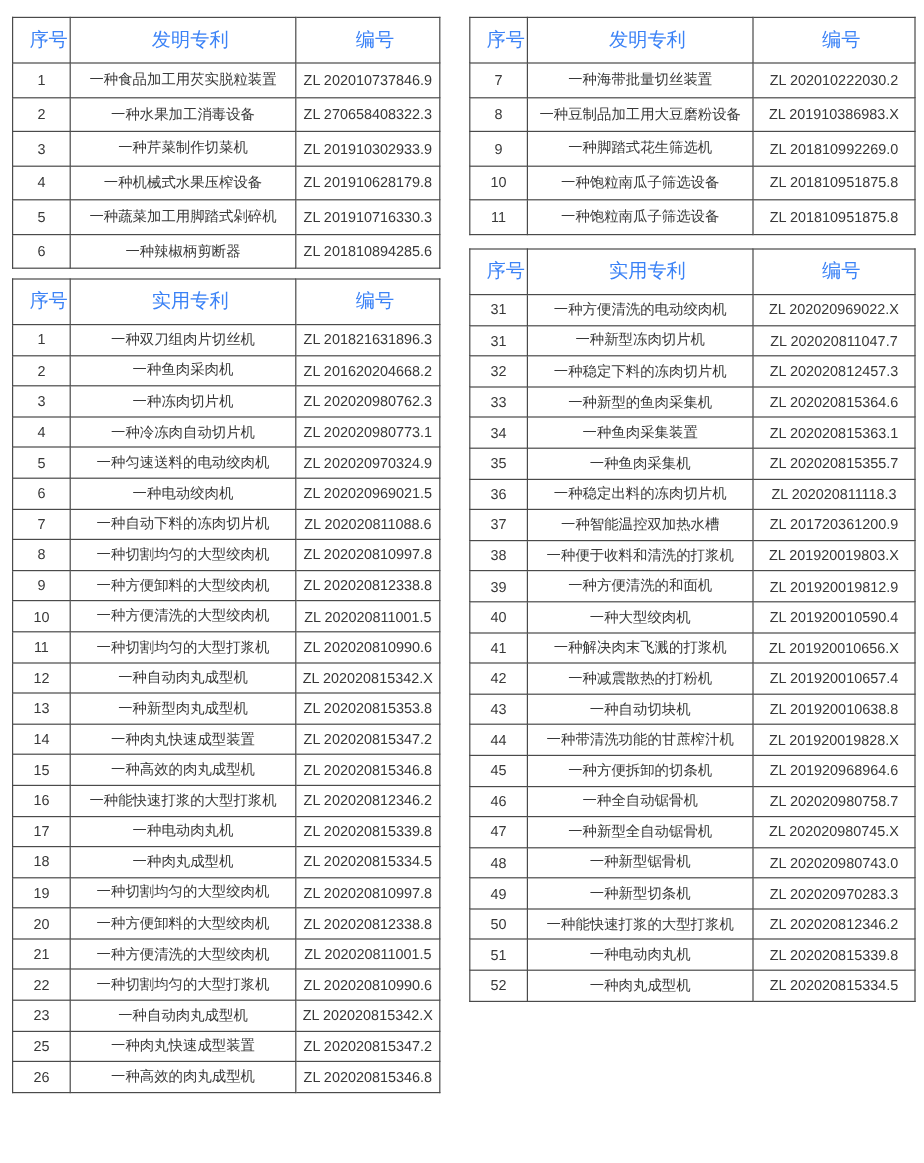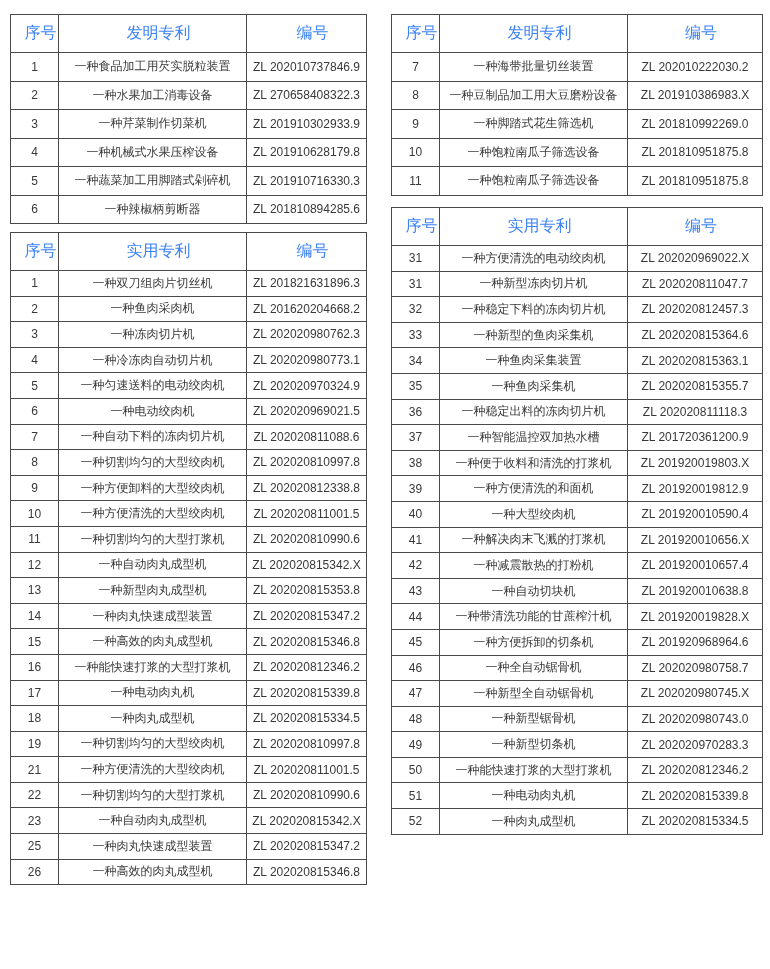--- a/index.html
+++ b/index.html
@@ -251,20 +251,25 @@
           <td>18</td>
           <td>一种肉丸成型机</td>
           <td class="code-cell">ZL 202020815334.5</td>
         </tr>
         <tr>
           <td>19</td>
           <td>一种切割均匀的大型绞肉机</td>
           <td class="code-cell">ZL 202020810997.8</td>
         </tr>
         <tr>
+          <td>20</td>
+          <td>一种方便卸料的大型绞肉机</td>
+          <td class="code-cell">ZL 202020812338.8</td>
+        </tr>
+        <tr>
           <td>21</td>
           <td>一种方便清洗的大型绞肉机</td>
           <td class="code-cell">ZL 202020811001.5</td>
         </tr>
         <tr>
           <td>22</td>
           <td>一种切割均匀的大型打浆机</td>
           <td class="code-cell">ZL 202020810990.6</td>
         </tr>
         <tr>

